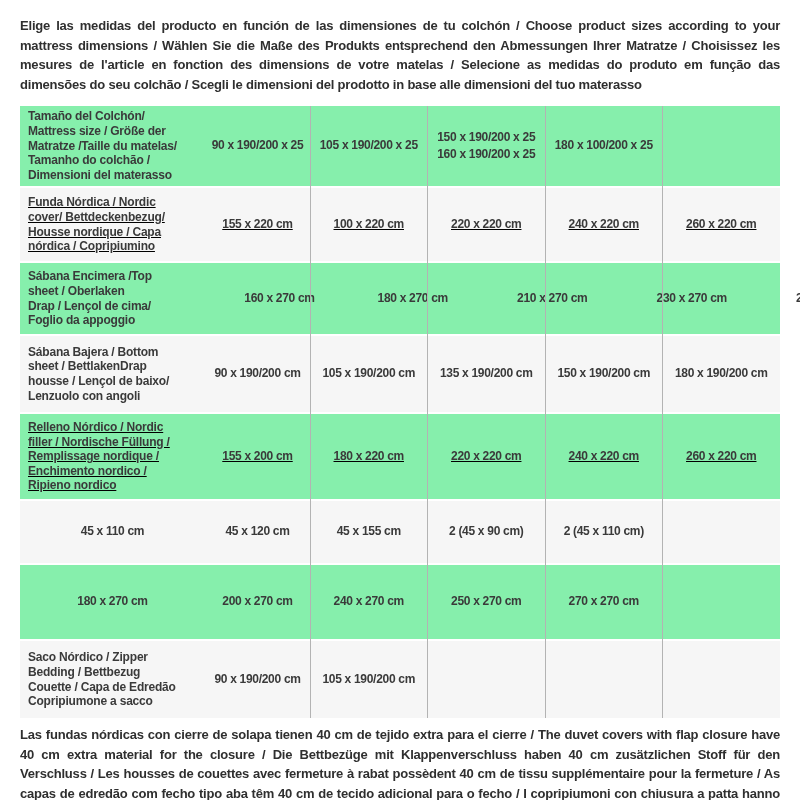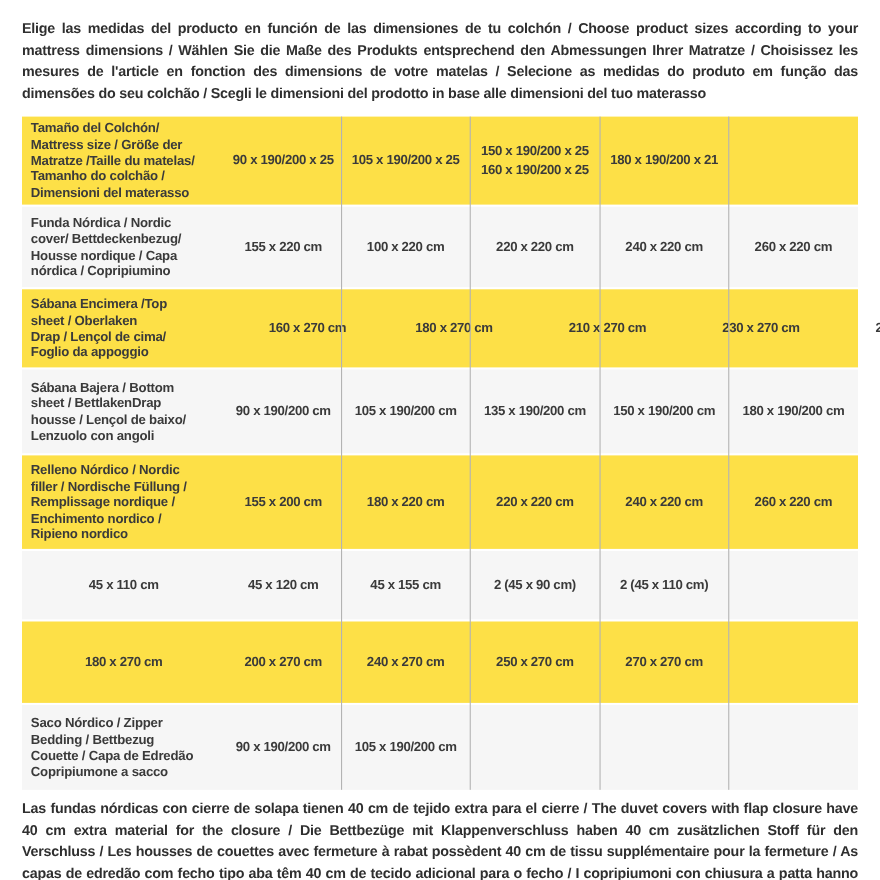--- a/index.html
+++ b/index.html
@@ -46,27 +46,27 @@
   .vdiv.d2 { left: 407px; }
   .vdiv.d3 { left: 525px; }
   .vdiv.d4 { left: 642px; }
 
   .row {
     display: grid;
     grid-template-columns: 185px 105px 117.5px 117.5px 117.5px 117.5px;
     align-items: center;
     margin-bottom: 2px;
   }
-  .row.shaded { background: #fde047; }
+  .row.shaded { background: #86efac; }
   .row.plain  { background: #f6f6f6; }
   .r1 { height: 80px; }
-  .r2 { height: 73px; }
+  .r2 { height: 73px; text-decoration: underline; }
   .r3 { height: 71px; gap: 22px; }
   .r4 { height: 76px; }
-  .r5 { height: 85px; }
+  .r5 { height: 85px; text-decoration: underline; }
   .r6 { height: 62px; }
   .r7 { height: 74px; }
   .r8 { height: 77px; }
 
   .cell {
     color: #3a3a3a;
     font-weight: 700;
     white-space: pre-line;
   }
   .cell.label {
@@ -99,21 +99,21 @@
     <div class="row r1 shaded">
       <div class="cell label">Tamaño del Colchón/
 Mattress size / Größe der
 Matratze /Taille du matelas/
 Tamanho do colchão /
 Dimensioni del materasso</div>
       <div class="cell val">90 x 190/200 x 25</div>
       <div class="cell val">105 x 190/200 x 25</div>
       <div class="cell val">150 x 190/200 x 25
 160 x 190/200 x 25</div>
-      <div class="cell val">180 x 190/200 x 21</div>
+      <div class="cell val">180 x 100/200 x 25</div>
     </div>
 
     <div class="row r2 plain">
       <div class="cell label">Funda Nórdica / Nordic
 cover/ Bettdeckenbezug/
 Housse nordique / Capa
 nórdica / Copripiumino</div>
       <div class="cell val">155 x 220 cm</div>
       <div class="cell val">100 x 220 cm</div>
       <div class="cell val">220 x 220 cm</div>

